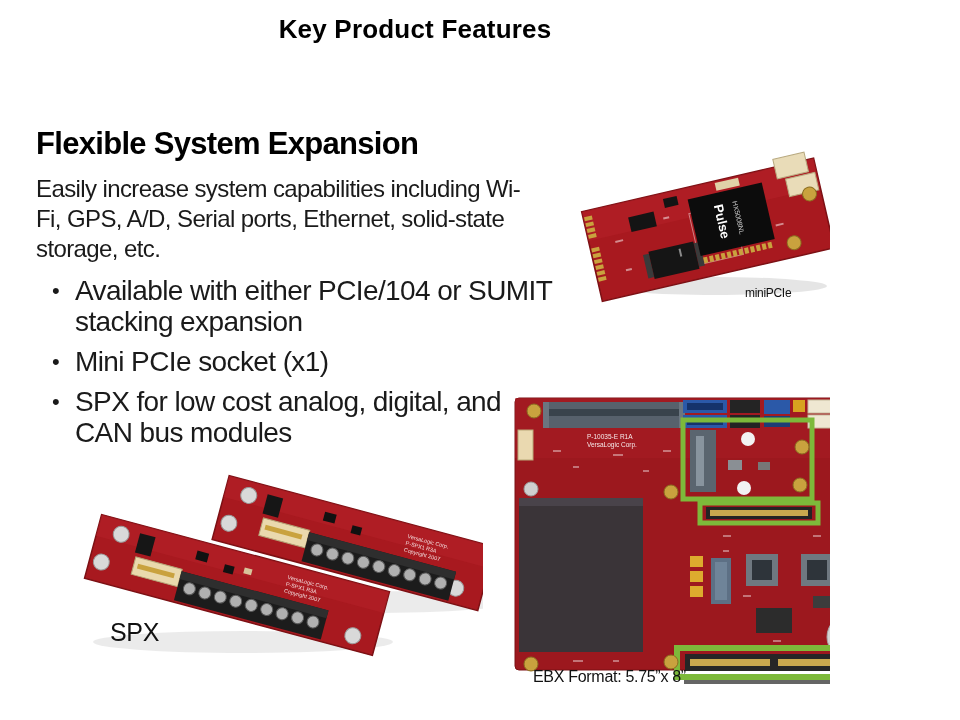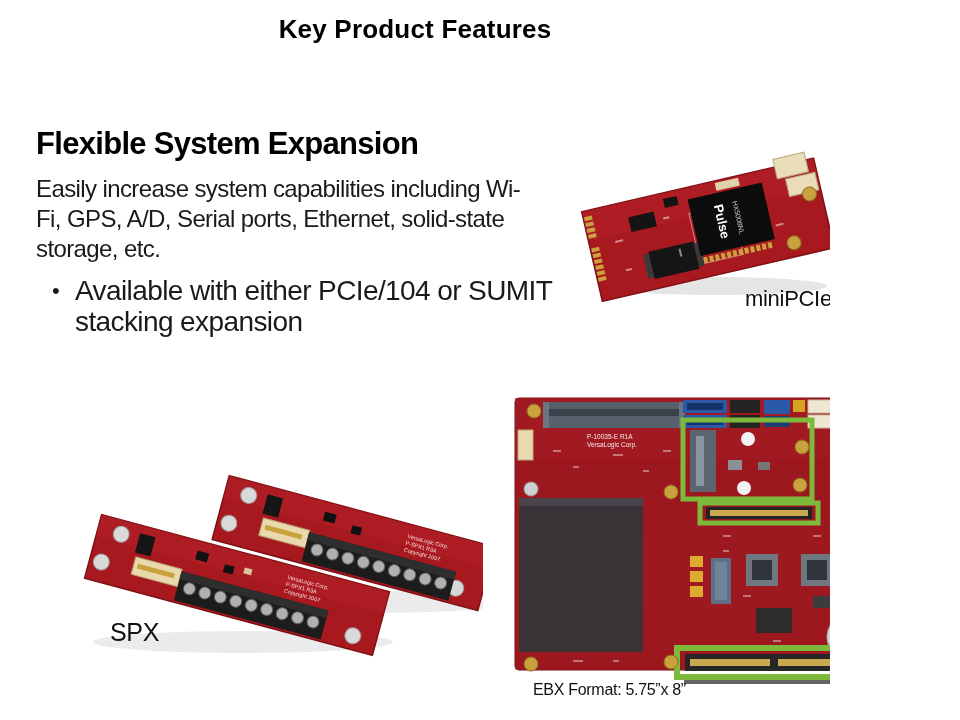--- a/index.html
+++ b/index.html
@@ -8,41 +8,43 @@
   .title{position:absolute;top:14px;left:0;width:100%;text-align:center;
          font-size:26px;font-weight:bold;letter-spacing:.2px;color:#000;}
   .content{position:absolute;left:36px;top:110px;width:516px;}
   .heading{font-size:31px;font-weight:bold;letter-spacing:-0.7px;margin:16px 0 12px 0;color:#000;}
   .intro{font-size:24px;line-height:30px;letter-spacing:-0.6px;margin:0 8px 11px 0;}
   .bullets{list-style:none;margin:0;padding:0 0 0 16px;}
   .bullets li{position:relative;padding-left:23px;font-size:28px;line-height:31px;
               letter-spacing:-0.6px;margin-bottom:9px;}
   .bullets li::before{content:"\2022";position:absolute;left:0;top:0;font-size:22px;}
   .figure{position:absolute;}
-  .caption{position:absolute;font-size:22px;letter-spacing:-0.3px;color:#111;white-space:nowrap;}
+  .caption{position:absolute;font-size:12px;letter-spacing:-0.3px;color:#111;white-space:nowrap;}
   #fig-minipcie{left:575px;top:150px;width:285px;height:170px;}
   #fig-minipcie .caption{left:170px;top:136px;}
   #fig-spx{left:68px;top:460px;width:415px;height:205px;}
   #fig-spx .caption{left:42px;top:158px;font-size:25px;}
   #fig-ebx{left:513px;top:390px;width:435px;height:322px;}
-  #fig-ebx .caption{left:20px;top:291px;font-size:16px;}
+  #fig-ebx .caption{left:20px;top:278px;font-size:16px;}
   svg{display:block;}
 </style>
 </head>
 <body>
 
 <div class="slide">
 
   <div class="title">Key Product Features</div>
 
   <div class="content">
     <h2 class="heading">Flexible System Expansion</h2>
     <p class="intro">Easily increase system capabilities including Wi-Fi, GPS, A/D, Serial ports, Ethernet, solid-state storage, etc.</p>
     <ul class="bullets">
       <li>Available with either PCIe/104 or SUMIT stacking expansion</li>
+      <li>Mini PCIe socket (x1)</li>
+      <li>SPX for low cost analog, digital, and CAN bus modules</li>
     </ul>
   </div>
 
   <div class="figure" id="fig-minipcie">
     <svg width="285" height="165" viewBox="0 0 285 165">
       <ellipse cx="140" cy="136" rx="112" ry="9" fill="#000" opacity="0.10"></ellipse>
       <g transform="rotate(-13 132 80)">
         <rect x="14" y="34" width="238" height="92" fill="#a8191f" stroke="#7c1014" stroke-width="1.5"></rect>
         <rect x="14" y="34" width="238" height="30" fill="#b6212a" opacity="0.5"></rect>
         <g fill="#c9a23e">

